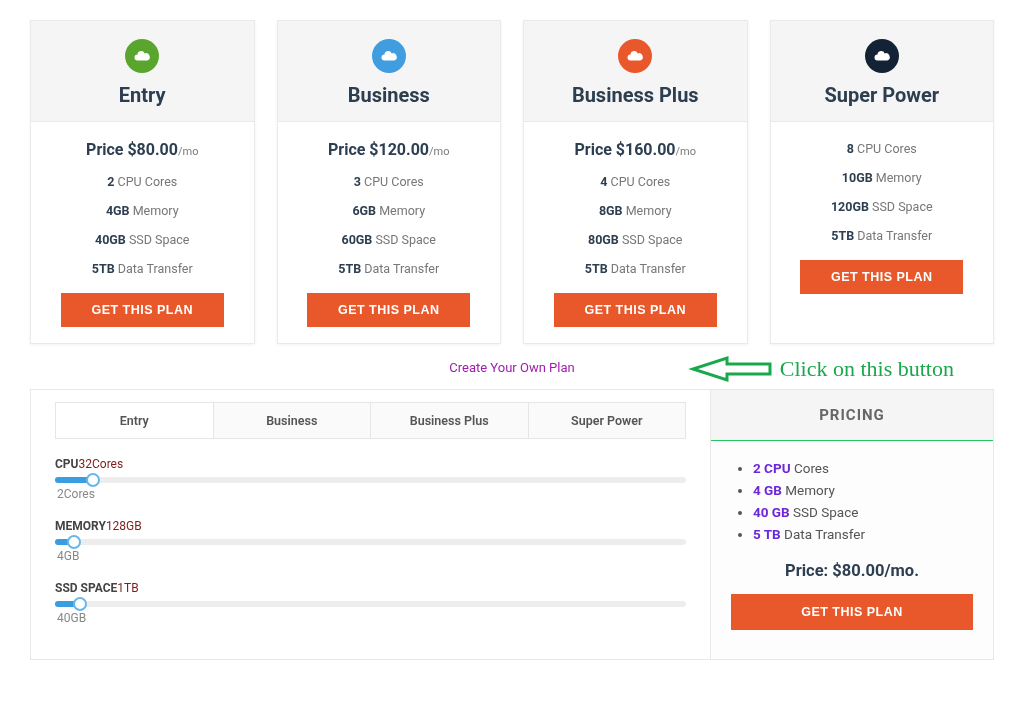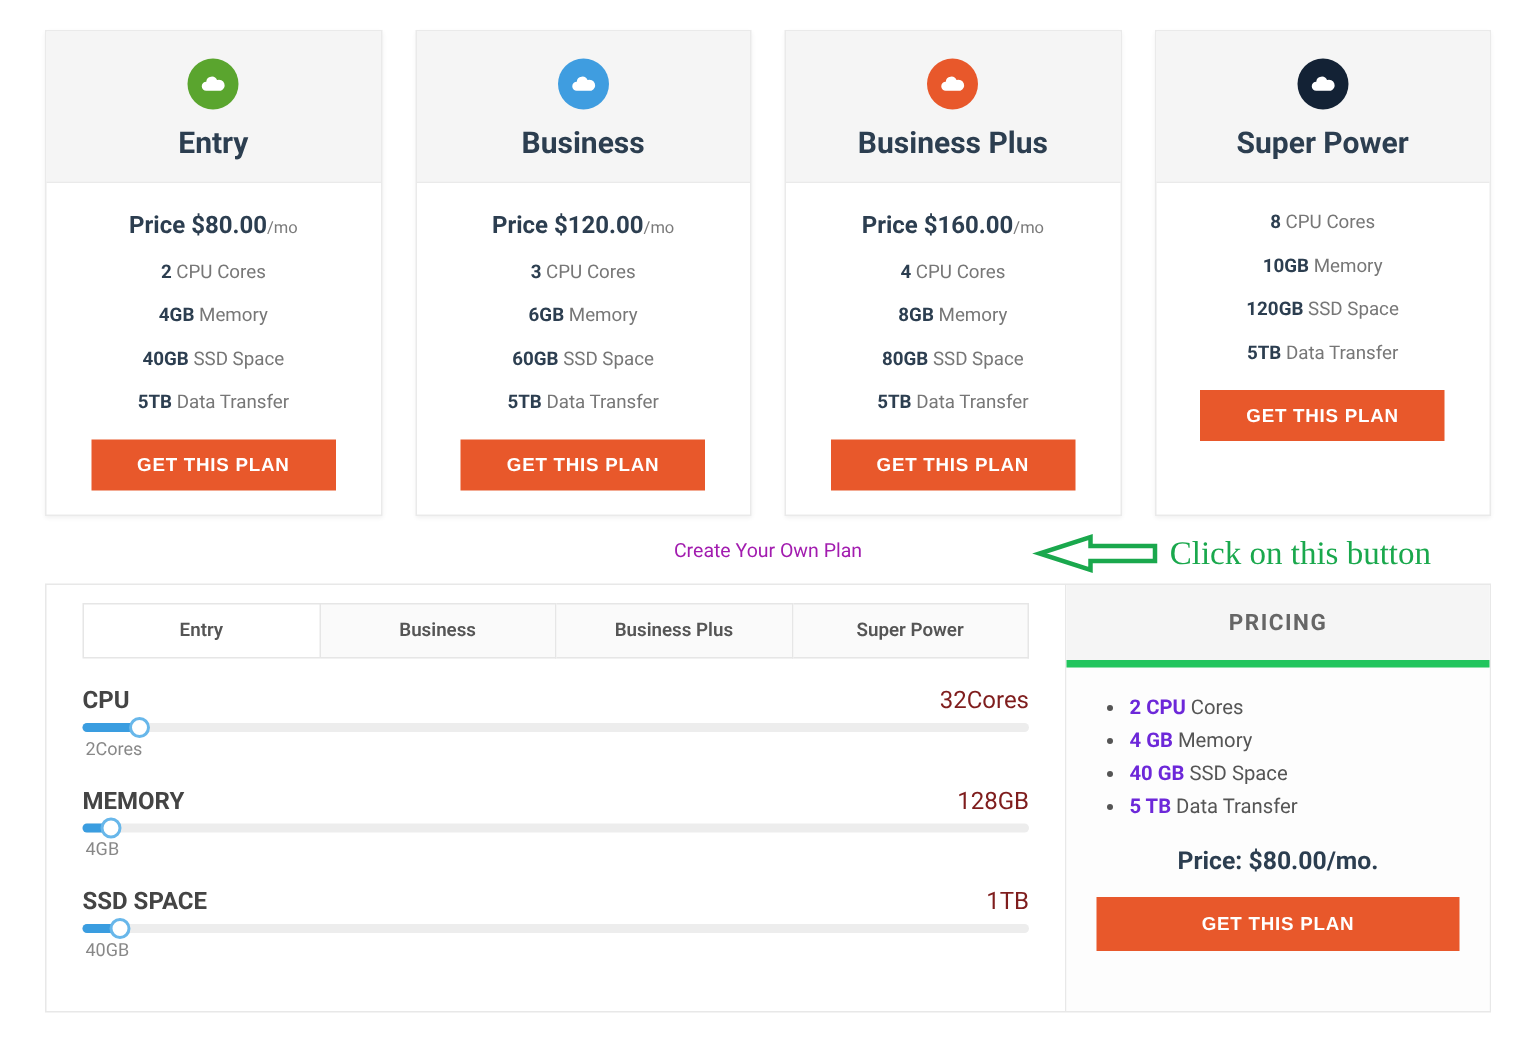--- a/index.html
+++ b/index.html
@@ -121,22 +121,22 @@
     border: 1px solid #e6e6e6;
     border-left: none;
     cursor: pointer;
   }
   .tab:first-child { border-left: 1px solid #e6e6e6; }
   .tab.active { background: #fff; }
   .tab:not(.active) { background: #fafafa; }
 
   .slider-block { margin-bottom: 18px; }
   .slider-head {
-    display: flex; justify-content: space-between;
-    font-size: 16px; font-weight: 700; color: #444;
+    display: flex; 
+    font-size: 12px; font-weight: 700; color: #444;
   }
   .slider-max { color: #7f1d1d; font-weight: 400; }
   .slider-track {
     position: relative;
     height: 6px;
     background: #ededed;
     border-radius: 4px;
     margin: 6px 0 4px;
   }
   .slider-fill {
@@ -158,21 +158,21 @@
     background: #fdfdfd;
   }
   .pricing-head {
     text-align: center;
     padding: 16px 0;
     font-size: 15px;
     font-weight: 700;
     color: #666;
     letter-spacing: 1px;
     background: #f5f5f5;
-    border-bottom: 5px solid #22c55e;
+    border-bottom: 1px solid #22c55e;
   }
   .pricing-body { padding: 16px 20px 18px; }
   .pricing-body ul { list-style: disc; padding-left: 22px; }
   .pricing-body li { padding: 3px 0; font-size: 13.5px; color: #555; }
   .pricing-body li b { color: #6d28d9; }
   .pricing-total {
     text-align: center;
     font-size: 16.5px;
     font-weight: 700;
     color: #2c3e50;

